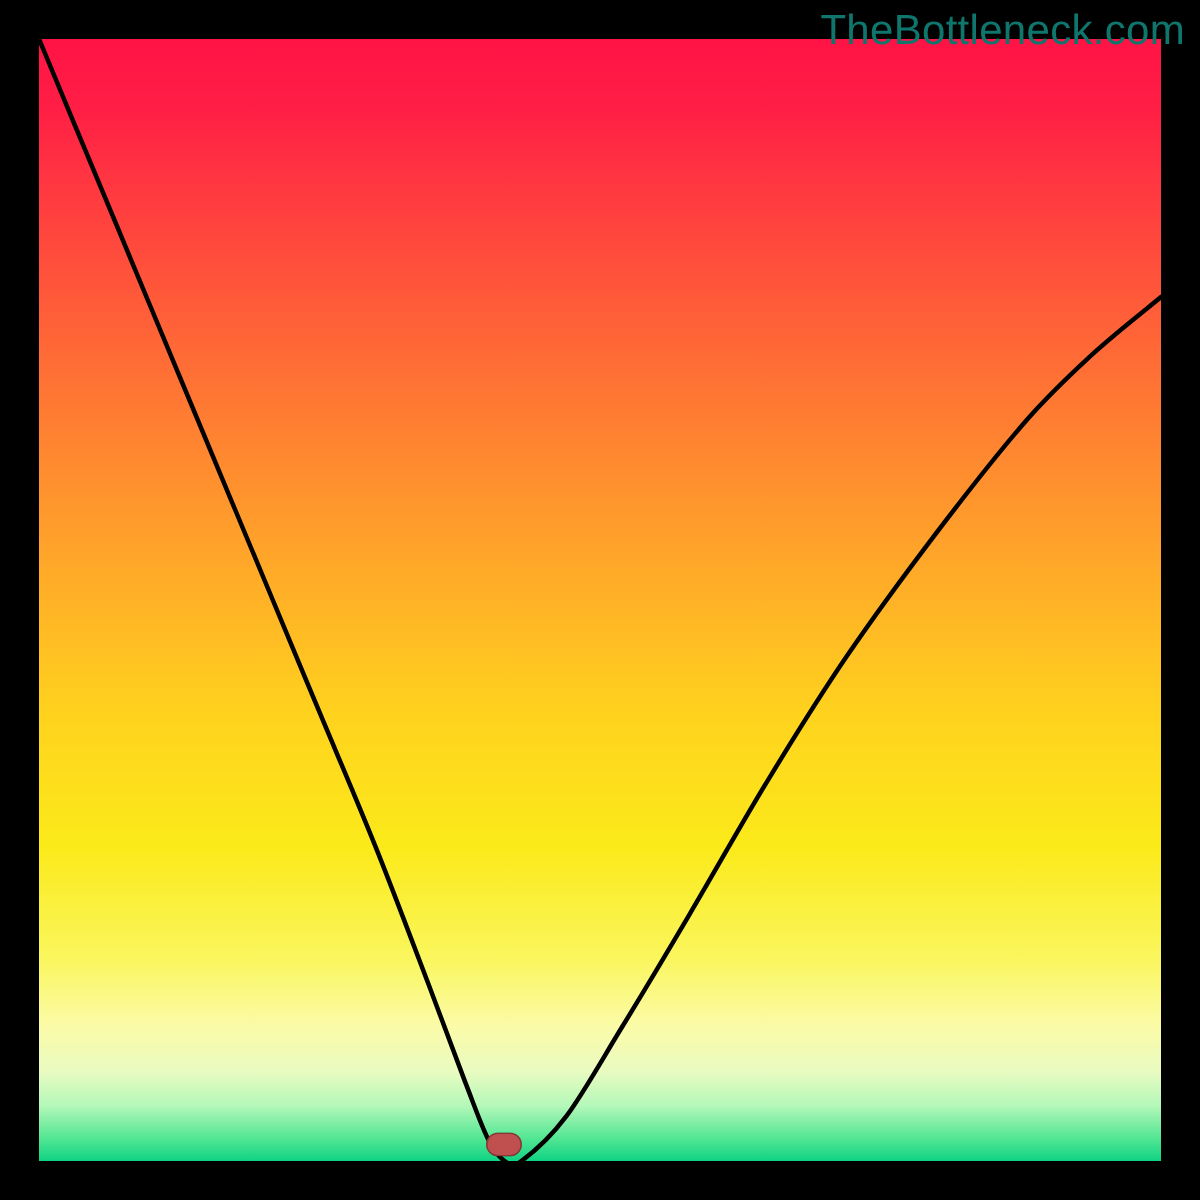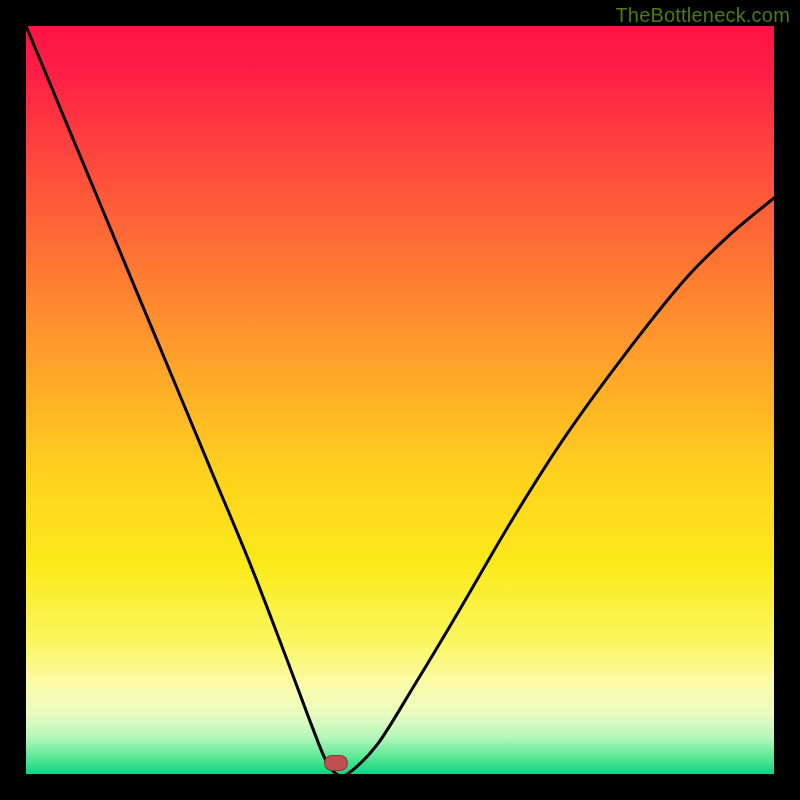--- a/index.html
+++ b/index.html
@@ -63,22 +63,22 @@
     height: 14px;
     border-radius: 8px;
     background: #c05050;
     border: 1px solid rgba(0,0,0,0.3);
     transform: translate(-50%, -50%);
   }
   .watermark {
     position: absolute;
     top: 4px;
     right: 10px;
-    color: #4d7c0f;
-    font-size: 20px;
+    color: #0f766e;
+    font-size: 28px;
     font-weight: 500;
     letter-spacing: 0.2px;
     z-index: 5;
   }
 </style>
 </head>
 <body>
 
 <div class="frame">
   <div class="watermark">TheBottleneck.com</div>

